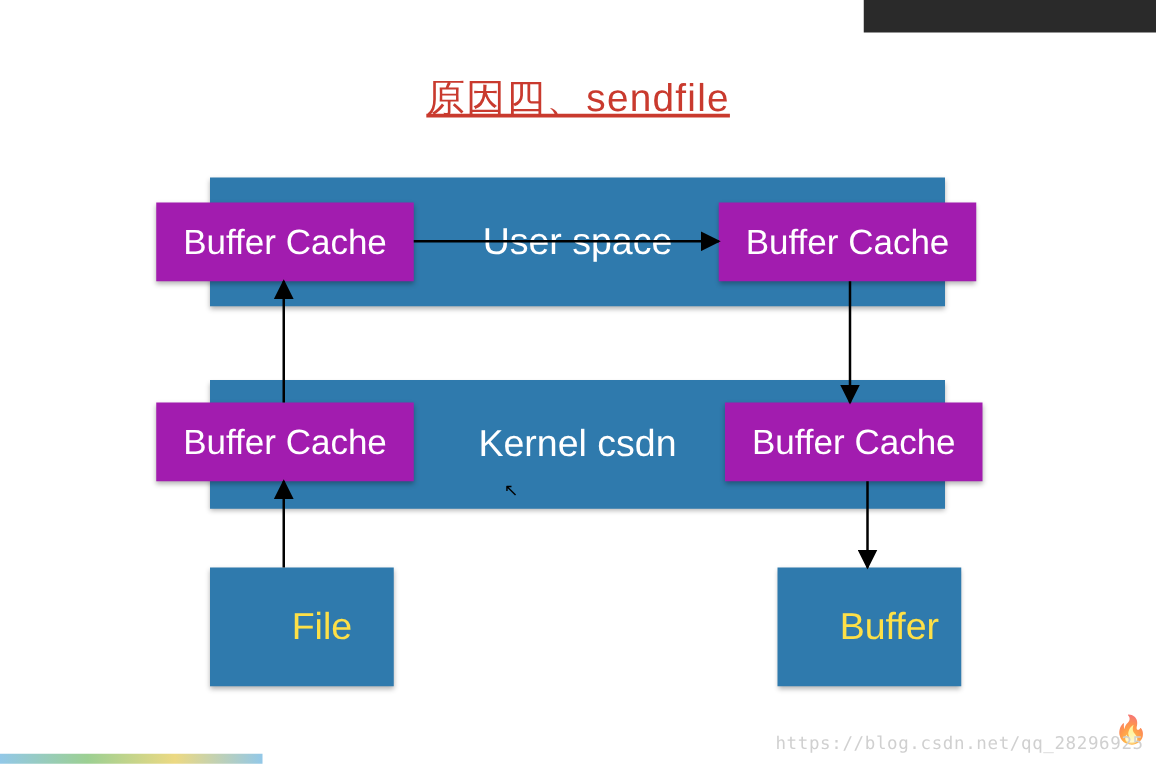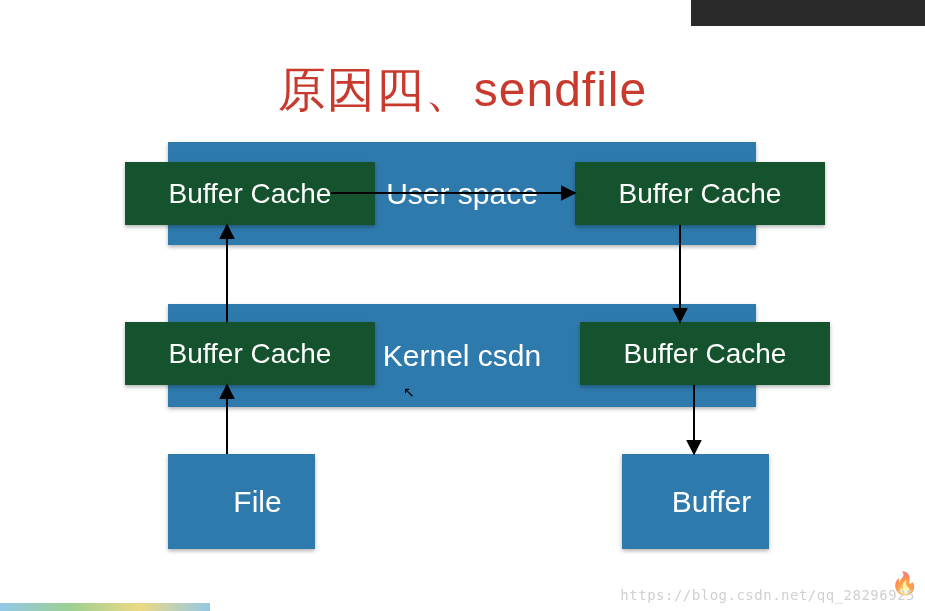--- a/index.html
+++ b/index.html
@@ -1,27 +1,27 @@
 <!DOCTYPE html>
 <html><head>
 <meta charset="utf-8">
 <style>
   * { box-sizing: border-box; margin: 0; padding: 0; }
   html, body { width: 925px; height: 611px; background: #fff; font-family: "Helvetica Neue", Arial, sans-serif; overflow: hidden; }
   .top-bar { position: absolute; top: 0; right: 0; width: 234px; height: 26px; background: #2a2a2a; }
-  .title { position: absolute; top: 58px; left: 0; width: 925px; text-align: center; color: #c93a2e; font-size: 48px; font-weight: 400; letter-spacing: 1px; }
+  .title { position: absolute; top: 58px; left: 0; width: 925px; text-align: center; color: #c93a2e; font-size: 31px; font-weight: 400; letter-spacing: 1px; text-decoration: underline; }
   .space { position: absolute; background: #2f7aad; color: #fff; display: flex; align-items: center; justify-content: center; font-size: 30px; font-weight: 300; box-shadow: 0 2px 4px rgba(0,0,0,.3); }
   .user-space  { left: 168px; top: 142px; width: 588px; height: 103px; }
   .kernel-space{ left: 168px; top: 304px; width: 588px; height: 103px; }
-  .buf { position: absolute; background: #14532d; color: #fff; display: flex; align-items: center; justify-content: center; font-size: 28px; font-weight: 300; box-shadow: 0 2px 4px rgba(0,0,0,.3); width: 250px; height: 63px; }
+  .buf { position: absolute; background: #a21caf; color: #fff; display: flex; align-items: center; justify-content: center; font-size: 28px; font-weight: 300; box-shadow: 0 2px 4px rgba(0,0,0,.3); width: 206px; height: 63px; }
   .buf-tl { left: 125px; top: 162px; }
   .buf-tr { left: 575px; top: 162px; }
   .buf-bl { left: 125px; top: 322px; }
   .buf-br { left: 580px; top: 322px; }
-  .node { position: absolute; background: #2f7aad; color: #ffffff; display: flex; align-items: center; justify-content: center; font-size: 30px; font-weight: 300; box-shadow: 0 2px 4px rgba(0,0,0,.3); width: 147px; height: 95px; padding-left: 32px; }
+  .node { position: absolute; background: #2f7aad; color: #fde047; display: flex; align-items: center; justify-content: center; font-size: 30px; font-weight: 300; box-shadow: 0 2px 4px rgba(0,0,0,.3); width: 147px; height: 95px; padding-left: 32px; }
   .file   { left: 168px; top: 454px; }
   .socket { left: 622px; top: 454px; }
   svg.arrows { position: absolute; left: 0; top: 0; width: 925px; height: 611px; pointer-events: none; }
   .watermark { position: absolute; right: 10px; bottom: 8px; color: #d0d0d0; font-size: 14px; font-family: monospace; letter-spacing: .5px; }
   .flame { position: absolute; right: 6px; bottom: 14px; color: #d35544; font-size: 22px; opacity: .7; }
   .taskbar { position: absolute; left: 0; bottom: 0; height: 8px; width: 210px; background: linear-gradient(90deg,#4aa3d8,#5ab04a,#e0c030,#4aa3d8); opacity: .6; }
   .cursor { position: absolute; left: 403px; top: 384px; font-size: 14px; color: #000; }
 </style>
 </head>
 <body>

